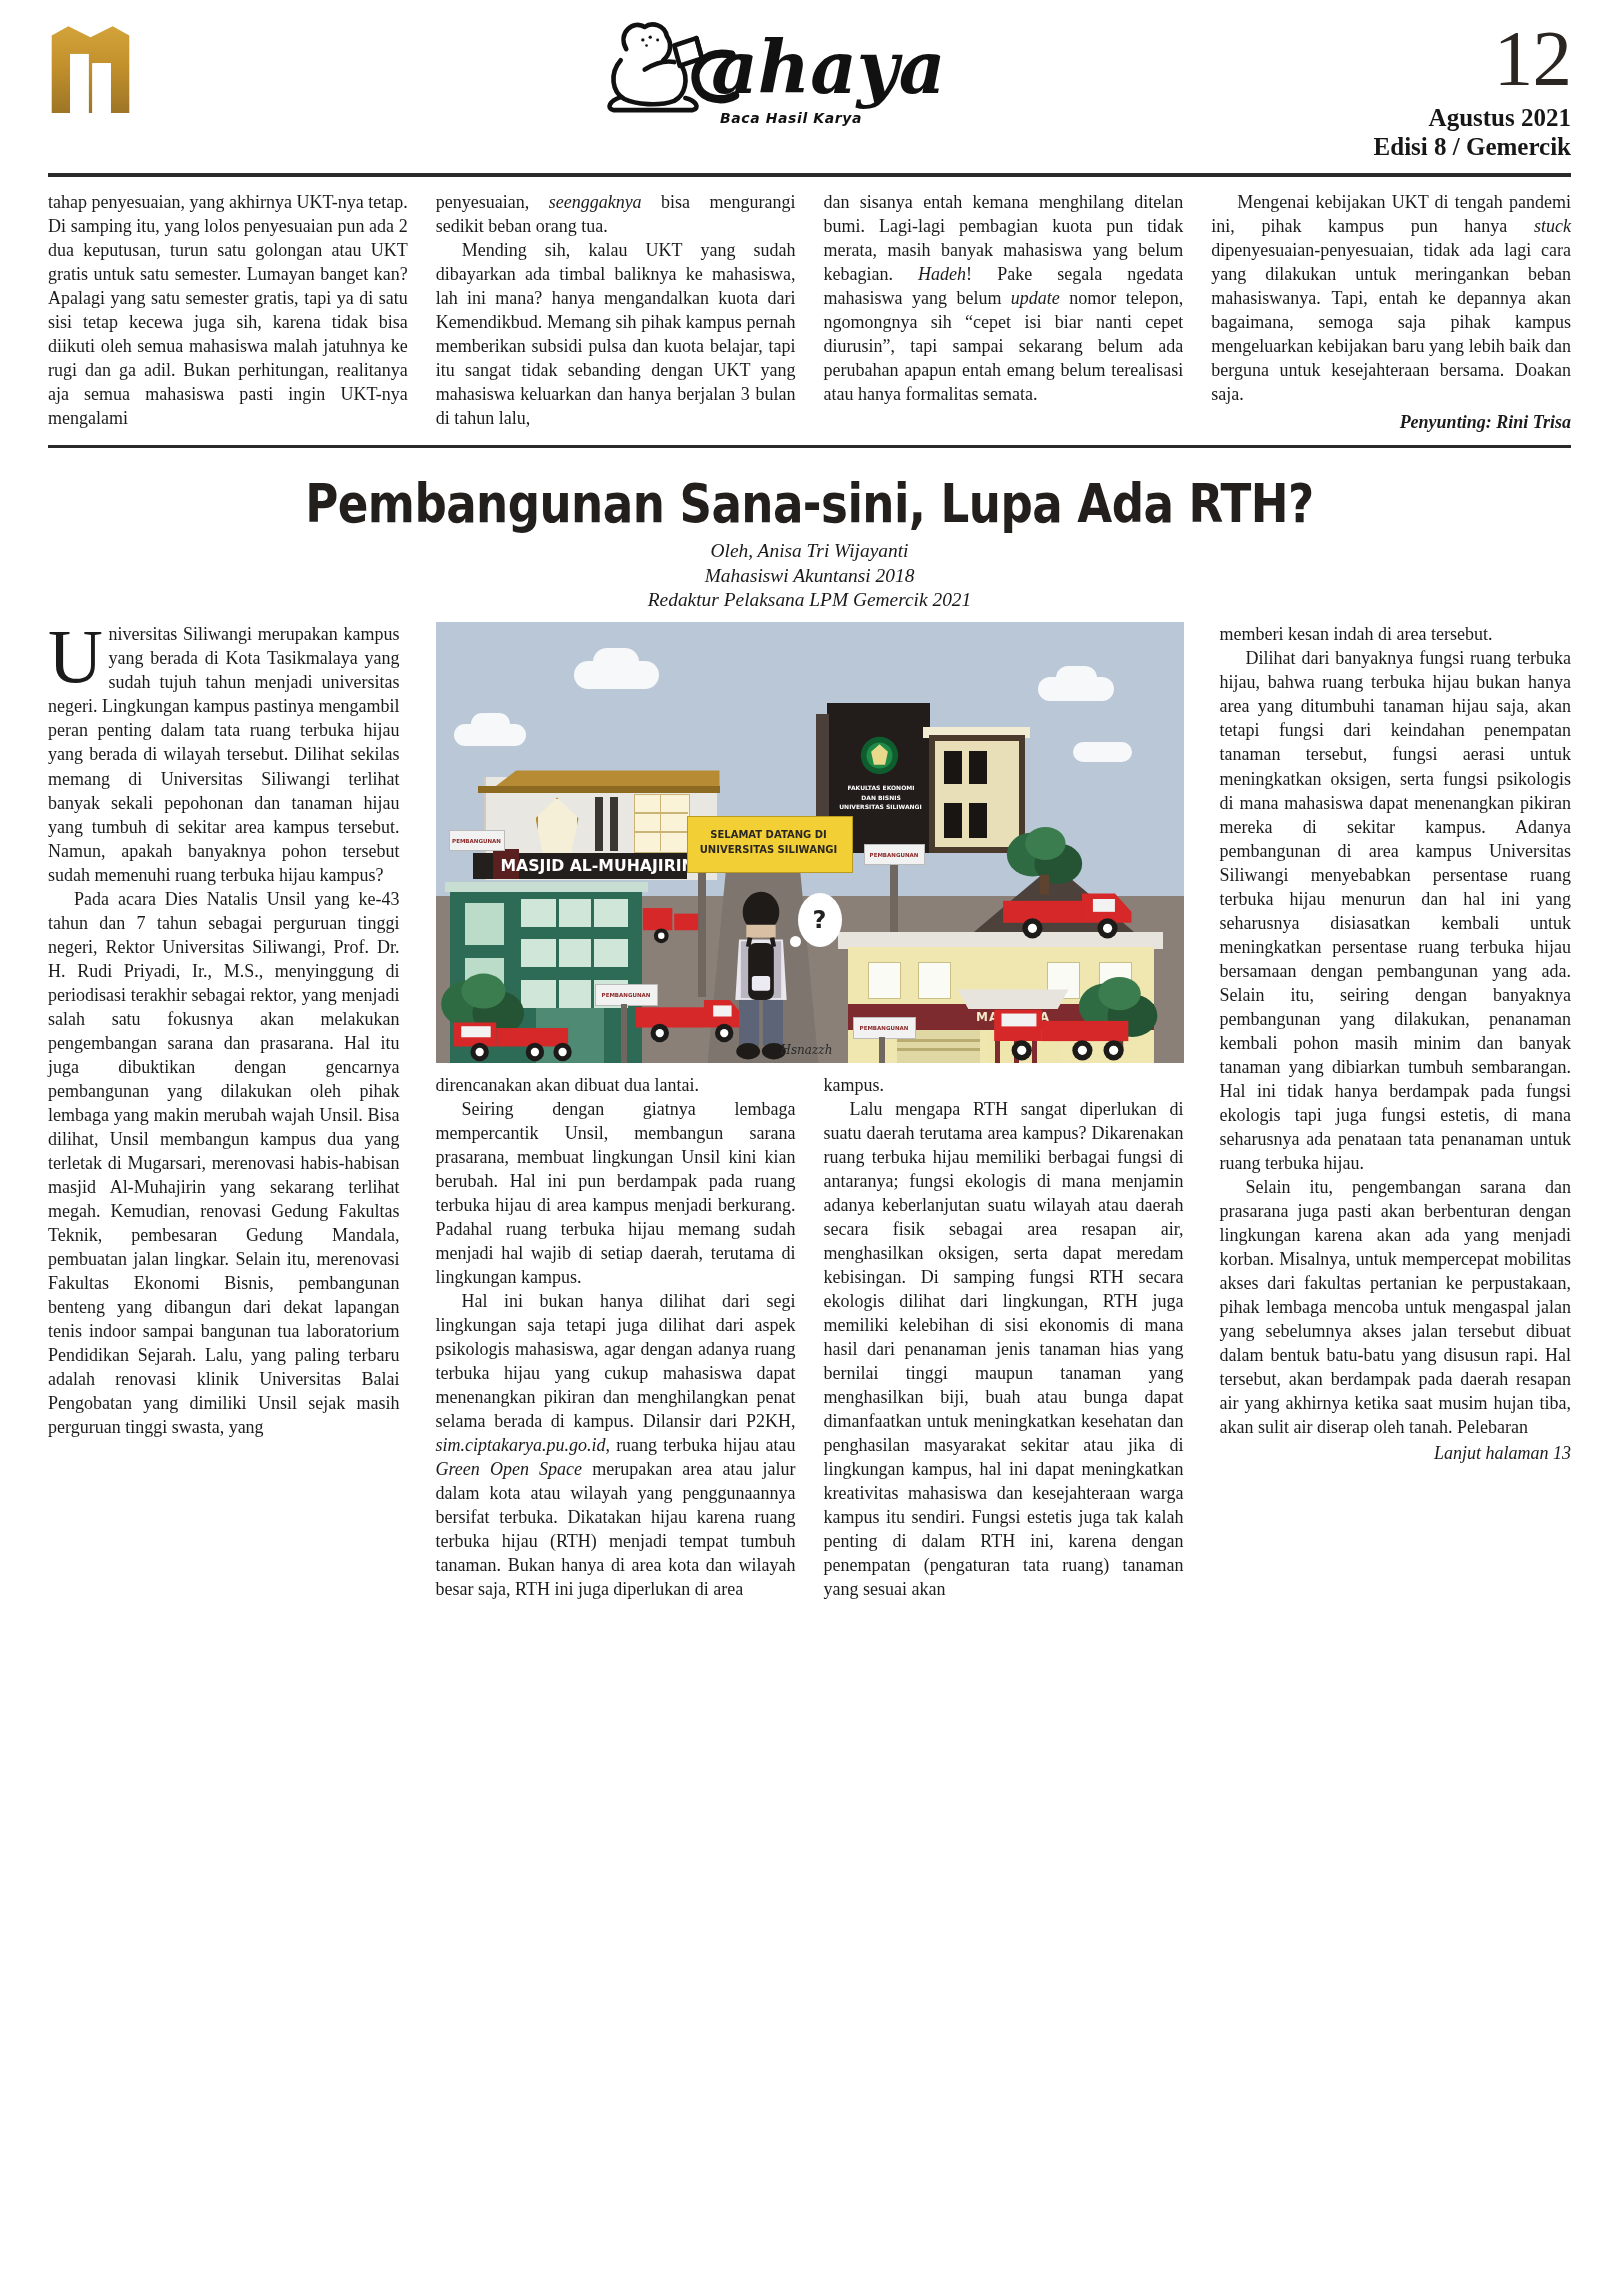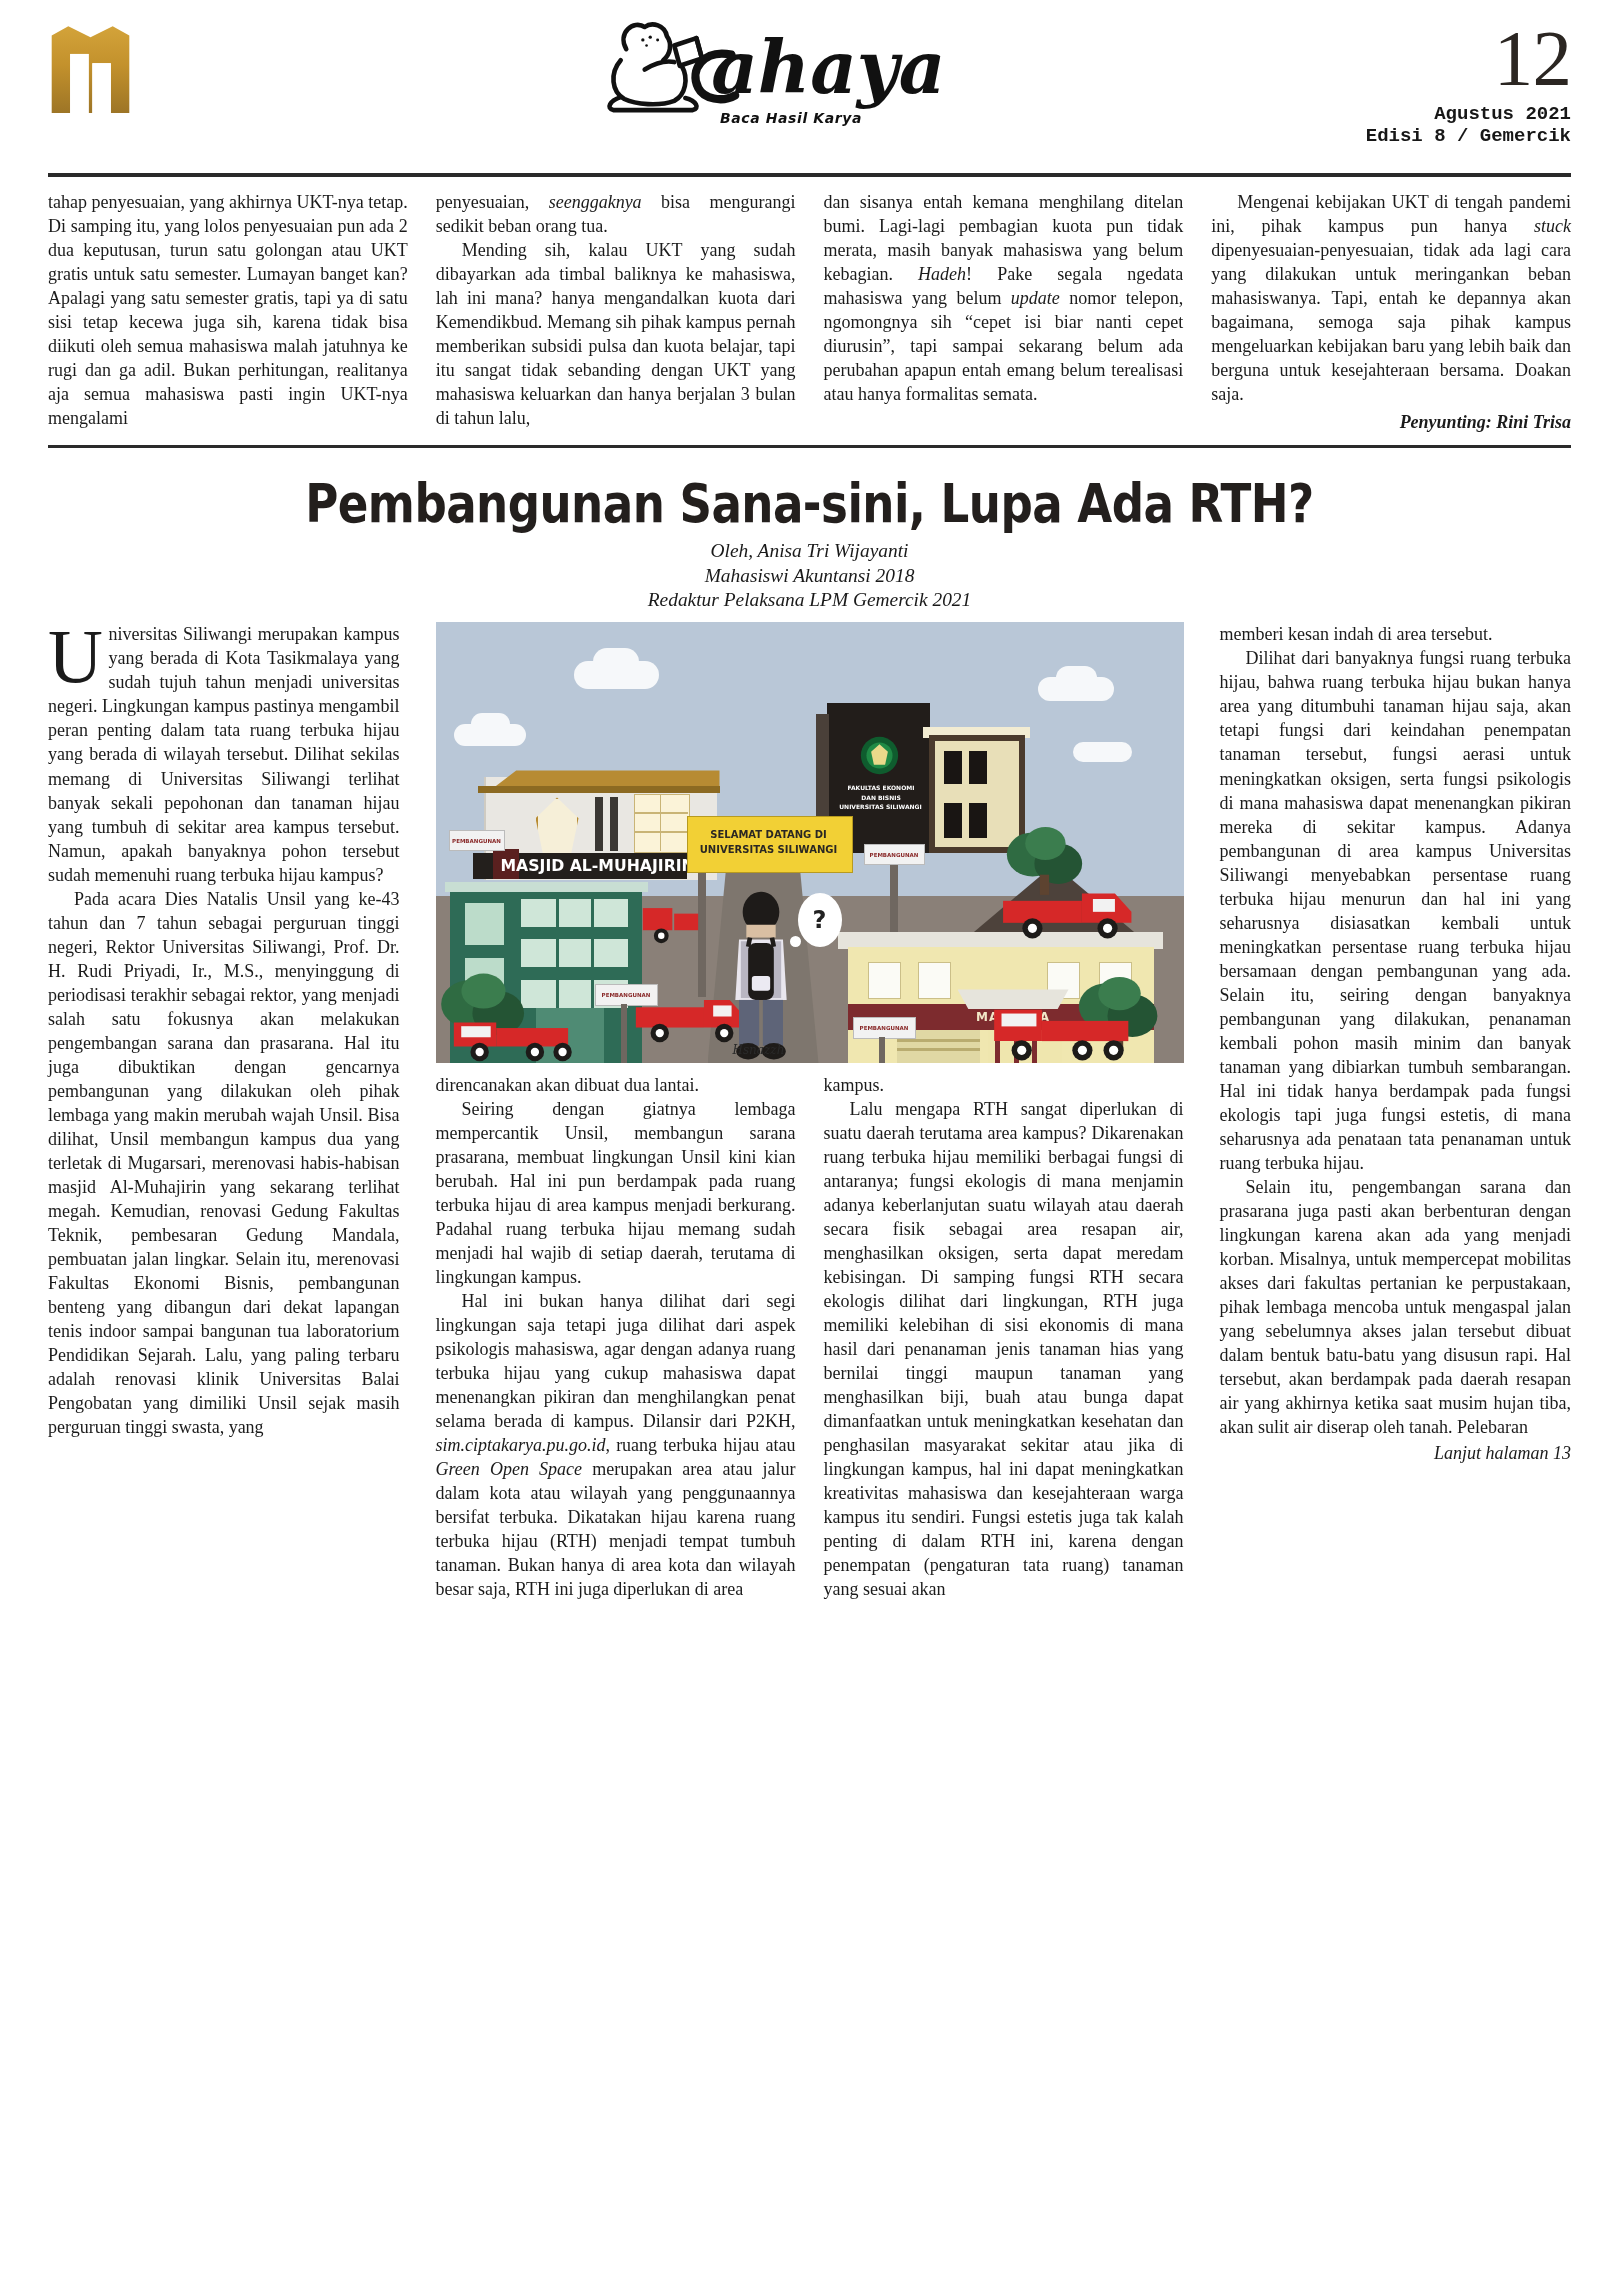--- a/index.html
+++ b/index.html
@@ -42,22 +42,22 @@
   .mh-right{
     width:314px;text-align:right;padding-top:5.5px;
   }
   .page-no{
     font-family:"Liberation Serif","DejaVu Serif",serif;
     font-size:79px;line-height:.92;font-weight:400;color:#2b2622;
     letter-spacing:-0.9px;
     margin-top:8px;
   }
   .issue-line{
-    font-family:Liberation Mono, monospace;
-    font-weight:bold;font-size:19px;line-height:1.16;color:#171717;
+    font-family:Liberation Serif, serif;
+    font-weight:bold;font-size:25px;line-height:1.16;color:#171717;
     margin-top:9.2px;
   }
 
   
   .rule-thick{height:4.6px;background:#2a2a2a;margin:5.5px 0 0 0;}
   .rule-thin{height:2.8px;background:#2a2a2a;margin:0;}
   .rule-gap-top{margin-top:11px;}
 
   
   .top-article{
@@ -173,21 +173,21 @@
     font-weight:bold;color:#fff;white-space:nowrap;overflow:hidden;
   }
   .bubble{
     position:absolute;background:#fff;border-radius:50%;
     display:flex;align-items:center;justify-content:center;
     font-family:"DejaVu Sans","Liberation Sans",sans-serif;
     font-weight:bold;color:#222;
   }
   .sig{
     position:absolute;font-family:"DejaVu Serif",serif;
-    font-style:italic;font-size:12px;color:#2a2a2a;
+    font-style:italic;font-size:12px;color:#2a2a2a;margin-left:48px;
   }
 </style>
 </head>
 <body>
 
 <div class="page">
 
   <div class="masthead">
 
     <div class="mh-left">

